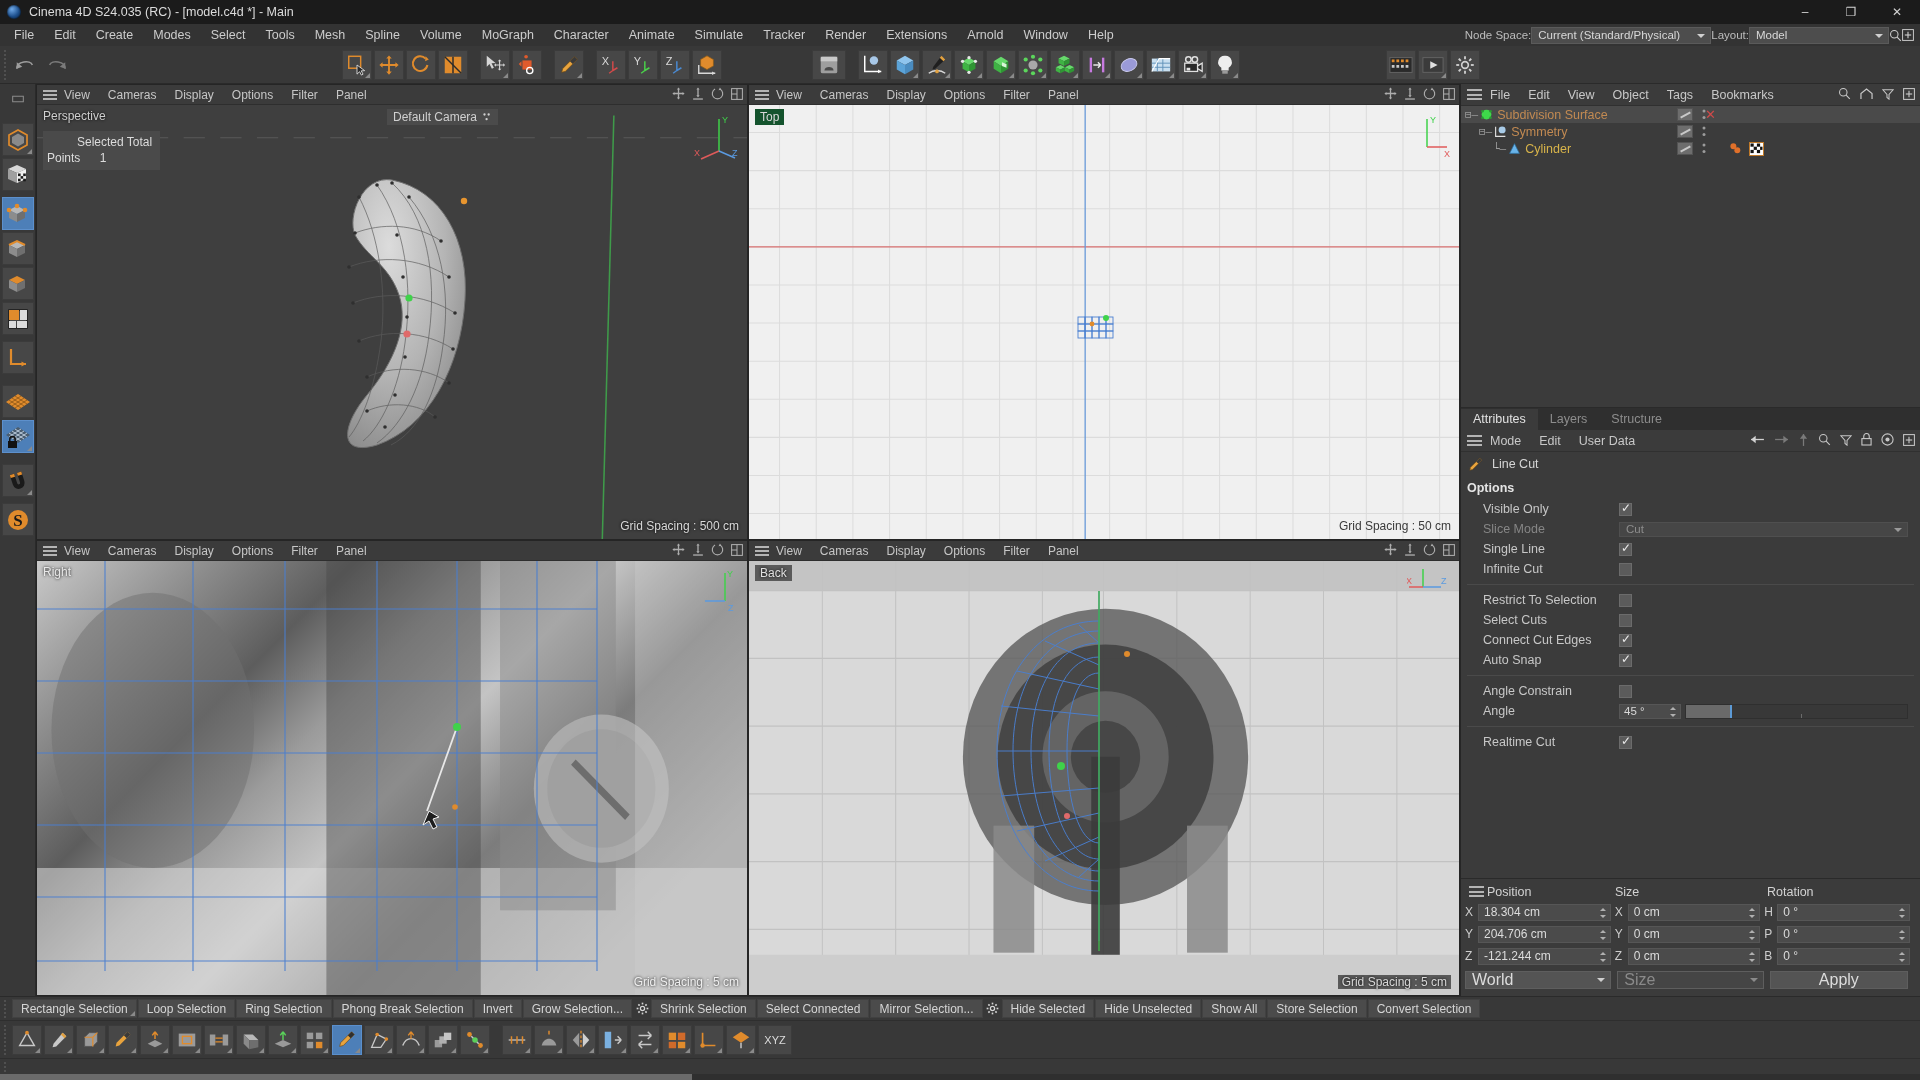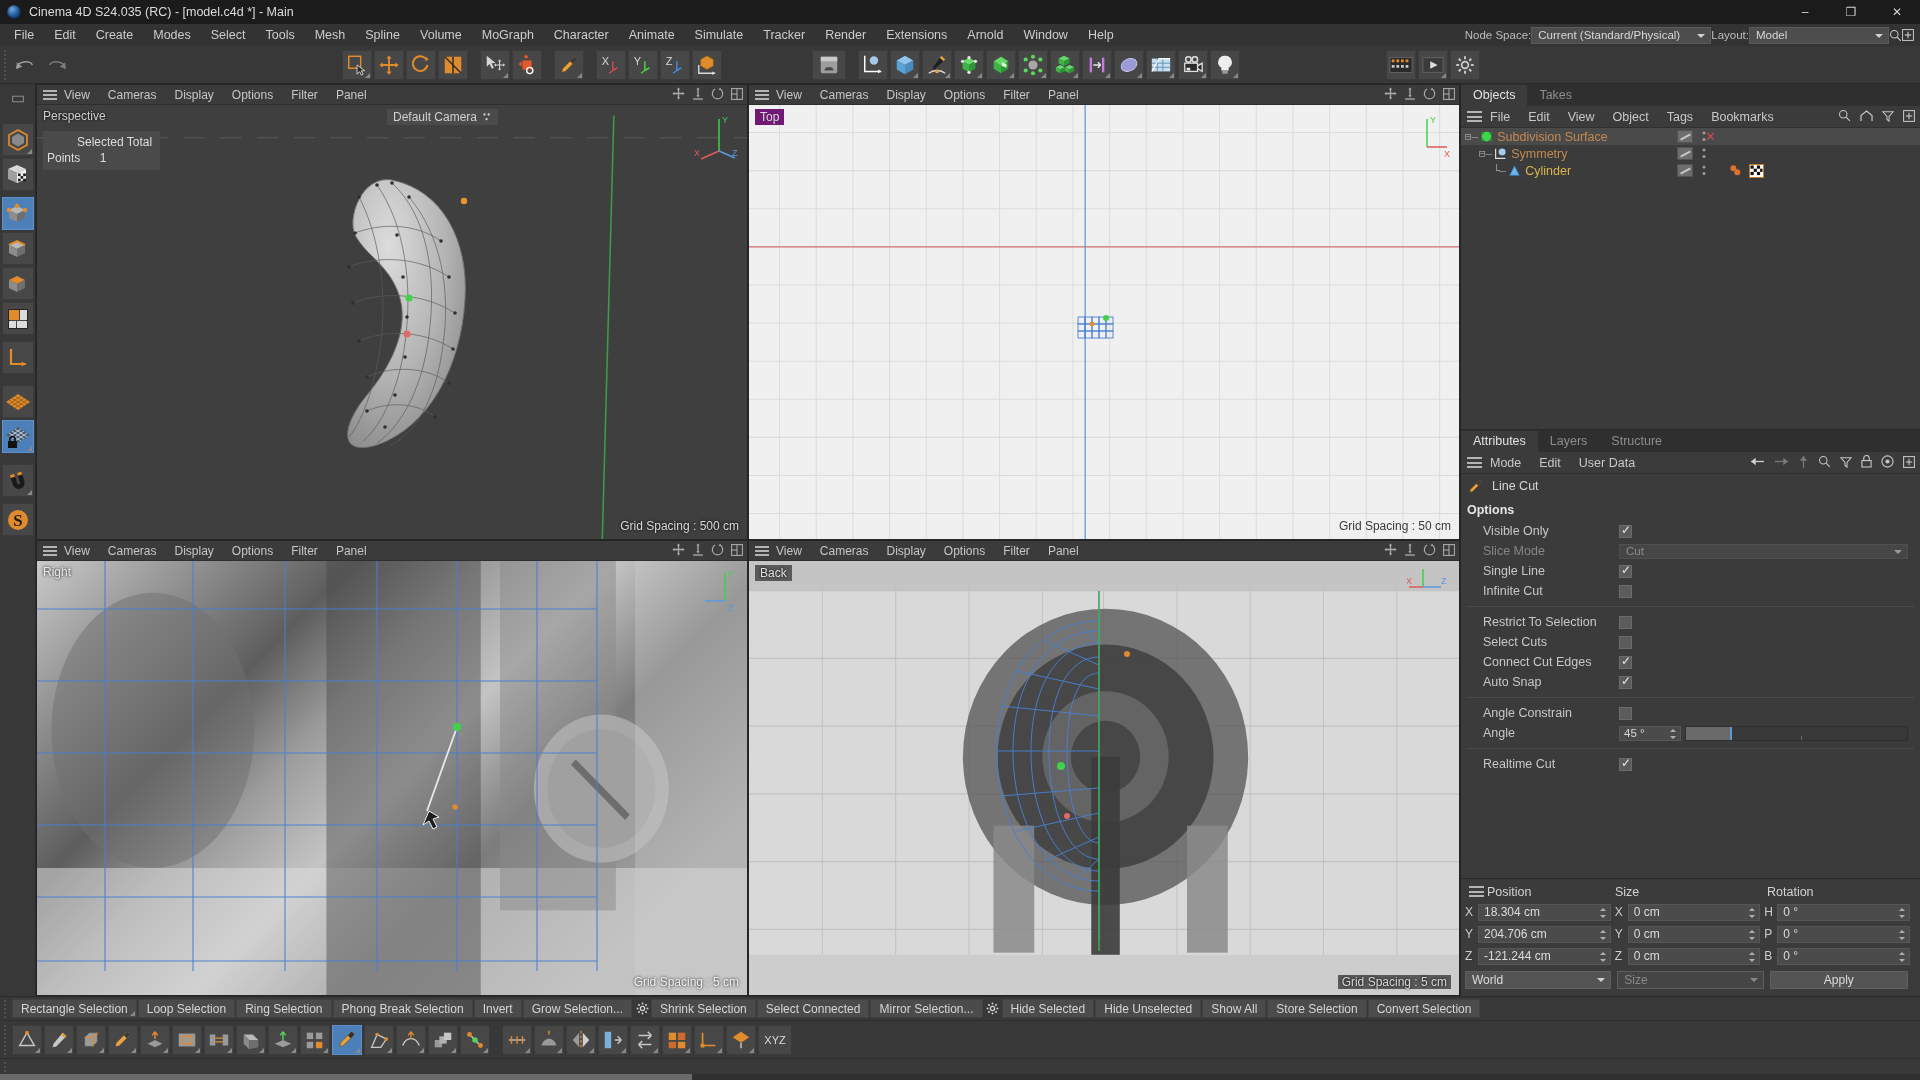--- a/index.html
+++ b/index.html
@@ -183,21 +183,21 @@
   .coordhdr .hamb { width: 22px; display: flex; flex-direction: column; justify-content: center;
      gap: 2.5px; padding-left: 4px; }
   .coordhdr .hamb i { display: block; height: 2px; background: #b4b4b4; width: 15px; }
   .crow { display: flex; align-items: center; height: 22px; gap: 0; }
   .cgroup { display: flex; align-items: center; width: 152px; }
   .cgroup .axis { width: 13px; font-size: 12px; color: #cdcdcd; }
   .cfield { flex: 1 1 auto; height: 17px; background: #4b4b4b; border: 1px solid #565656;
      font-size: 12px; color: #dcdcdc; padding: 0 14px 0 5px; line-height: 15px;
      position: relative; margin-right: 4px; }
   .cbottom { display: flex; align-items: center; height: 22px; margin-top: 2px; }
-  .cbtn { height: 18px; background: #545454; border: 1px solid #5e5e5e; font-size: 12px;
+  .cbtn { height: 18px; background: #545454; border: 1px solid #5e5e5e; font-size: 16px;
      color: #dcdcdc; display: flex; align-items: center; justify-content: center;
      margin-right: 6px; position: relative; }
   .cbtn.dim { color: #8a8a8a; background: #454545; justify-content: flex-start; padding-left: 6px; }
   .cbtn.selbox { justify-content: flex-start; padding-left: 6px; }
   .cbtn .cv { position: absolute; right: 5px; top: 6px; border-left:4px solid transparent;
      border-right:4px solid transparent; border-top:4px solid #cfcfcf; }
 
   
   .botbar1 { height: 24px; flex: 0 0 24px; background: #383838; display: flex;
      align-items: center; border-top: 1px solid #2a2a2a; }
@@ -843,21 +843,21 @@
               <rect x="357" y="219" width="7" height="7"></rect>
               <rect x="329" y="226" width="7" height="7"></rect>
                 <rect x="336" y="226" width="7" height="7"></rect>
               <rect x="343" y="226" width="7" height="7"></rect>
                 <rect x="350" y="226" width="7" height="7"></rect>
               <rect x="357" y="226" width="7" height="7"></rect>
             </g>
             <circle cx="357" cy="213" r="3" fill="#3fd24a"></circle>
             <circle cx="343" cy="219" r="2.4" fill="#e08b2c"></circle>
           </svg>
-          <div class="vplabel" style="color:#d8d8d8;text-shadow:none;background:#701a75;padding:1px 5px">Top</div>
+          <div class="vplabel" style="color:#d8d8d8;text-shadow:none;background:#14532d;padding:1px 5px">Top</div>
           <svg class="axisgiz" style="right:8px;top:8px" width="46" height="48" viewBox="0 0 46 48">
             <line x1="22" y1="34" x2="22" y2="6" stroke="#3fd24a" stroke-width="1.5"></line>
             <text x="25" y="10" font-size="9" fill="#3fd24a" font-family="Liberation Sans">Y</text>
             <line x1="22" y1="34" x2="42" y2="34" stroke="#e05a5a" stroke-width="1.5"></line>
             <text x="39" y="44" font-size="9" fill="#e05a5a" font-family="Liberation Sans">X</text>
           </svg>
           <div class="gridspacing" style="color:#3a3a3a;text-shadow:none">Grid Spacing : 50 cm</div>
         </div>
       </div>
 
@@ -1042,24 +1042,20 @@
             <text x="34" y="17" font-size="9" fill="#5a9ae0" font-family="Liberation Sans">Z</text>
           </svg>
           <div class="gridspacing boxed">Grid Spacing : 5 cm</div>
         </div>
       </div>
 
     </div>
 
     <div class="rightcol">
 
-      <div class="tabrow">
-        <div class="tab sel">Objects</div>
-        <div class="tab">Takes</div>
-      </div>
       <div class="mgrmenu">
         <div class="hamb">
             <i></i>
             <i></i>
             <i></i>
           </div>
         <span class="mi">File</span>
         <span class="mi">Edit</span>
         <span class="mi">View</span>
         <span class="mi">Object</span>

